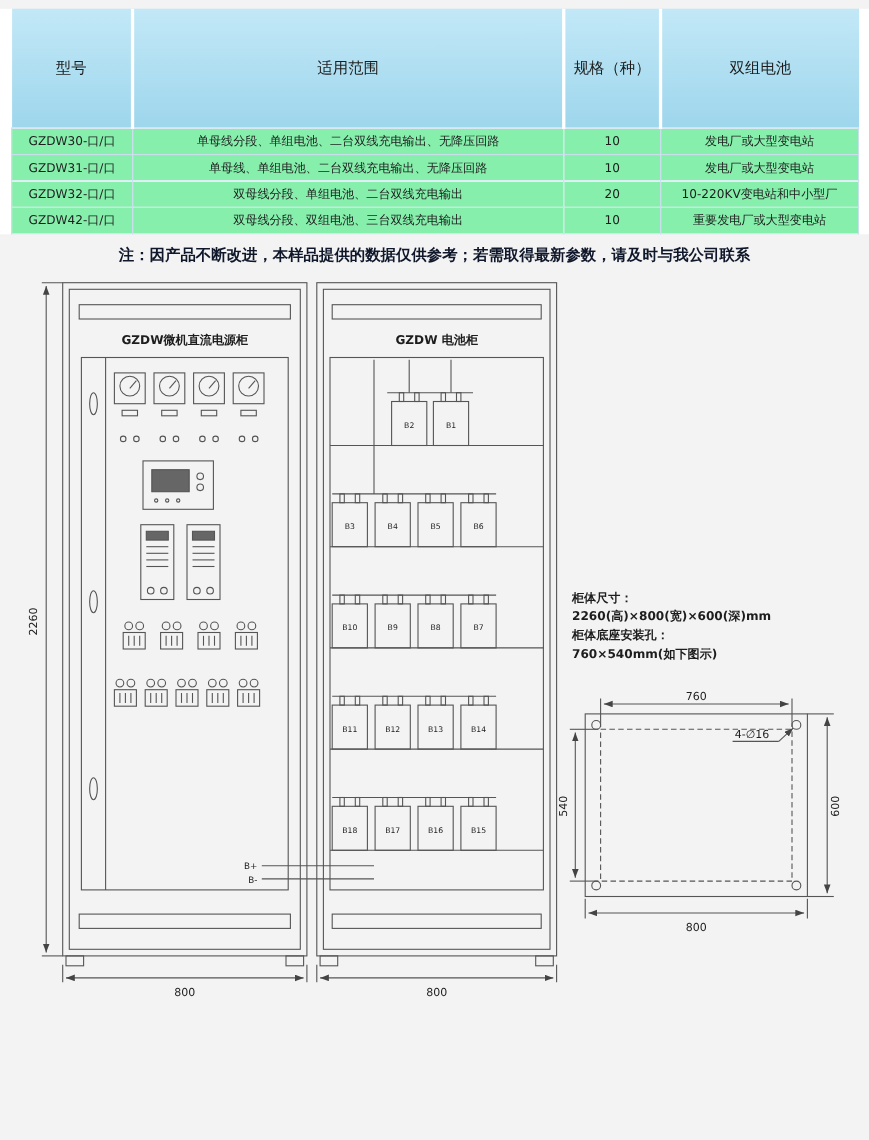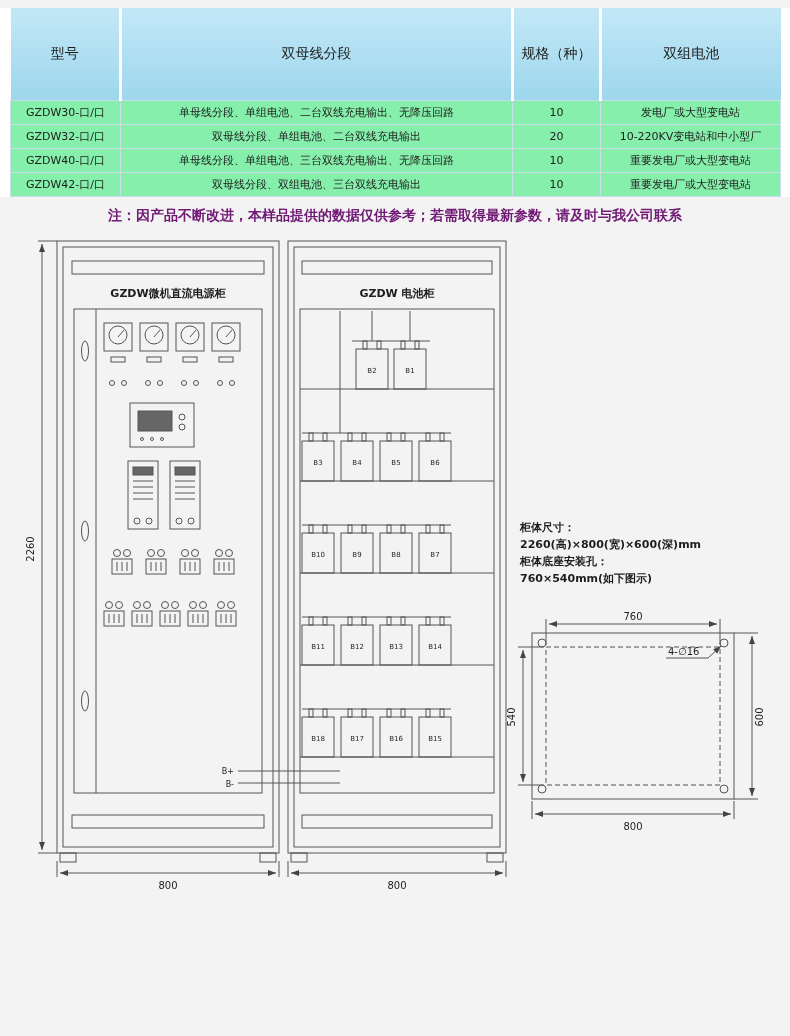--- a/index.html
+++ b/index.html
@@ -7,35 +7,35 @@
     width: 790px; height: 1036px;
     background: #f3f3f3;
     font-family: "DejaVu Sans", "Liberation Sans", sans-serif;
     color: #222;
   }
   .page { width: 790px; padding-top: 8px; }
   .table-wrap { padding: 0 10px; background: #fff; }
   table.spec { width: 770px; border-collapse: collapse; table-layout: fixed; }
   table.spec th {
     background: linear-gradient(#c2e8f7, #9ed6ec);
-    height: 92px;
+    height: 108px;
     font-size: 14px; font-weight: normal; color: #1d1d1d;
     border-left: 3px solid #fff;
     text-align: center; vertical-align: middle;
   }
   table.spec th:first-child { border-left: none; }
   table.spec td {
     border: 1px solid #c9dfeb;
     background: #86efac;
     height: 24px; font-size: 11px; color: #1d1d1d;
     text-align: center; vertical-align: middle;
     padding: 1px 3px; overflow: hidden; white-space: nowrap;
   }
   .note {
-    font-size: 14px; font-weight: bold; color: #701a75;
+    font-size: 14px; font-weight: bold; color: #0f172a;
     text-align: center; padding: 10px 0 6px;
   }
   .diagram-wrap { width: 790px; }
   svg .ln { stroke: #555; fill: none; stroke-width: 1; }
   svg .fill-dark { fill: #666; stroke: #555; }
   svg text { fill: #1d1d1d; font-family: "DejaVu Sans", "Liberation Sans", sans-serif; }
   svg .title-t { font-size: 11px; font-weight: bold; }
   svg .dim-t { font-size: 10px; }
   svg .bat-t { font-size: 7px; }
   svg .spec-t { font-size: 11px; font-weight: bold; }
@@ -50,43 +50,43 @@
     <table class="spec">
       <colgroup>
         <col style="width:110px">
           <col style="width:392px">
           <col style="width:88px">
           <col style="width:180px">
       </colgroup>
       <thead>
         <tr>
           <th>型号</th>
-          <th>双母线分段</th>
+          <th>适用范围</th>
           <th>规格（种）</th>
           <th>双组电池</th>
         </tr>
       </thead>
       <tbody>
         <tr>
           <td>GZDW30-口/口</td>
           <td>单母线分段、单组电池、二台双线充电输出、无降压回路</td>
           <td>10</td>
           <td>发电厂或大型变电站</td>
         </tr>
         <tr>
+          <td>GZDW31-口/口</td>
+          <td>单母线、单组电池、二台双线充电输出、无降压回路</td>
+          <td>10</td>
+          <td>发电厂或大型变电站</td>
+        </tr>
+        <tr>
           <td>GZDW32-口/口</td>
           <td>双母线分段、单组电池、二台双线充电输出</td>
           <td>20</td>
           <td>10-220KV变电站和中小型厂</td>
-        </tr>
-        <tr>
-          <td>GZDW40-口/口</td>
-          <td>单母线分段、单组电池、三台双线充电输出、无降压回路</td>
-          <td>10</td>
-          <td>重要发电厂或大型变电站</td>
         </tr>
         <tr>
           <td>GZDW42-口/口</td>
           <td>双母线分段、双组电池、三台双线充电输出</td>
           <td>10</td>
           <td>重要发电厂或大型变电站</td>
         </tr>
       </tbody>
     </table>
   </div>

